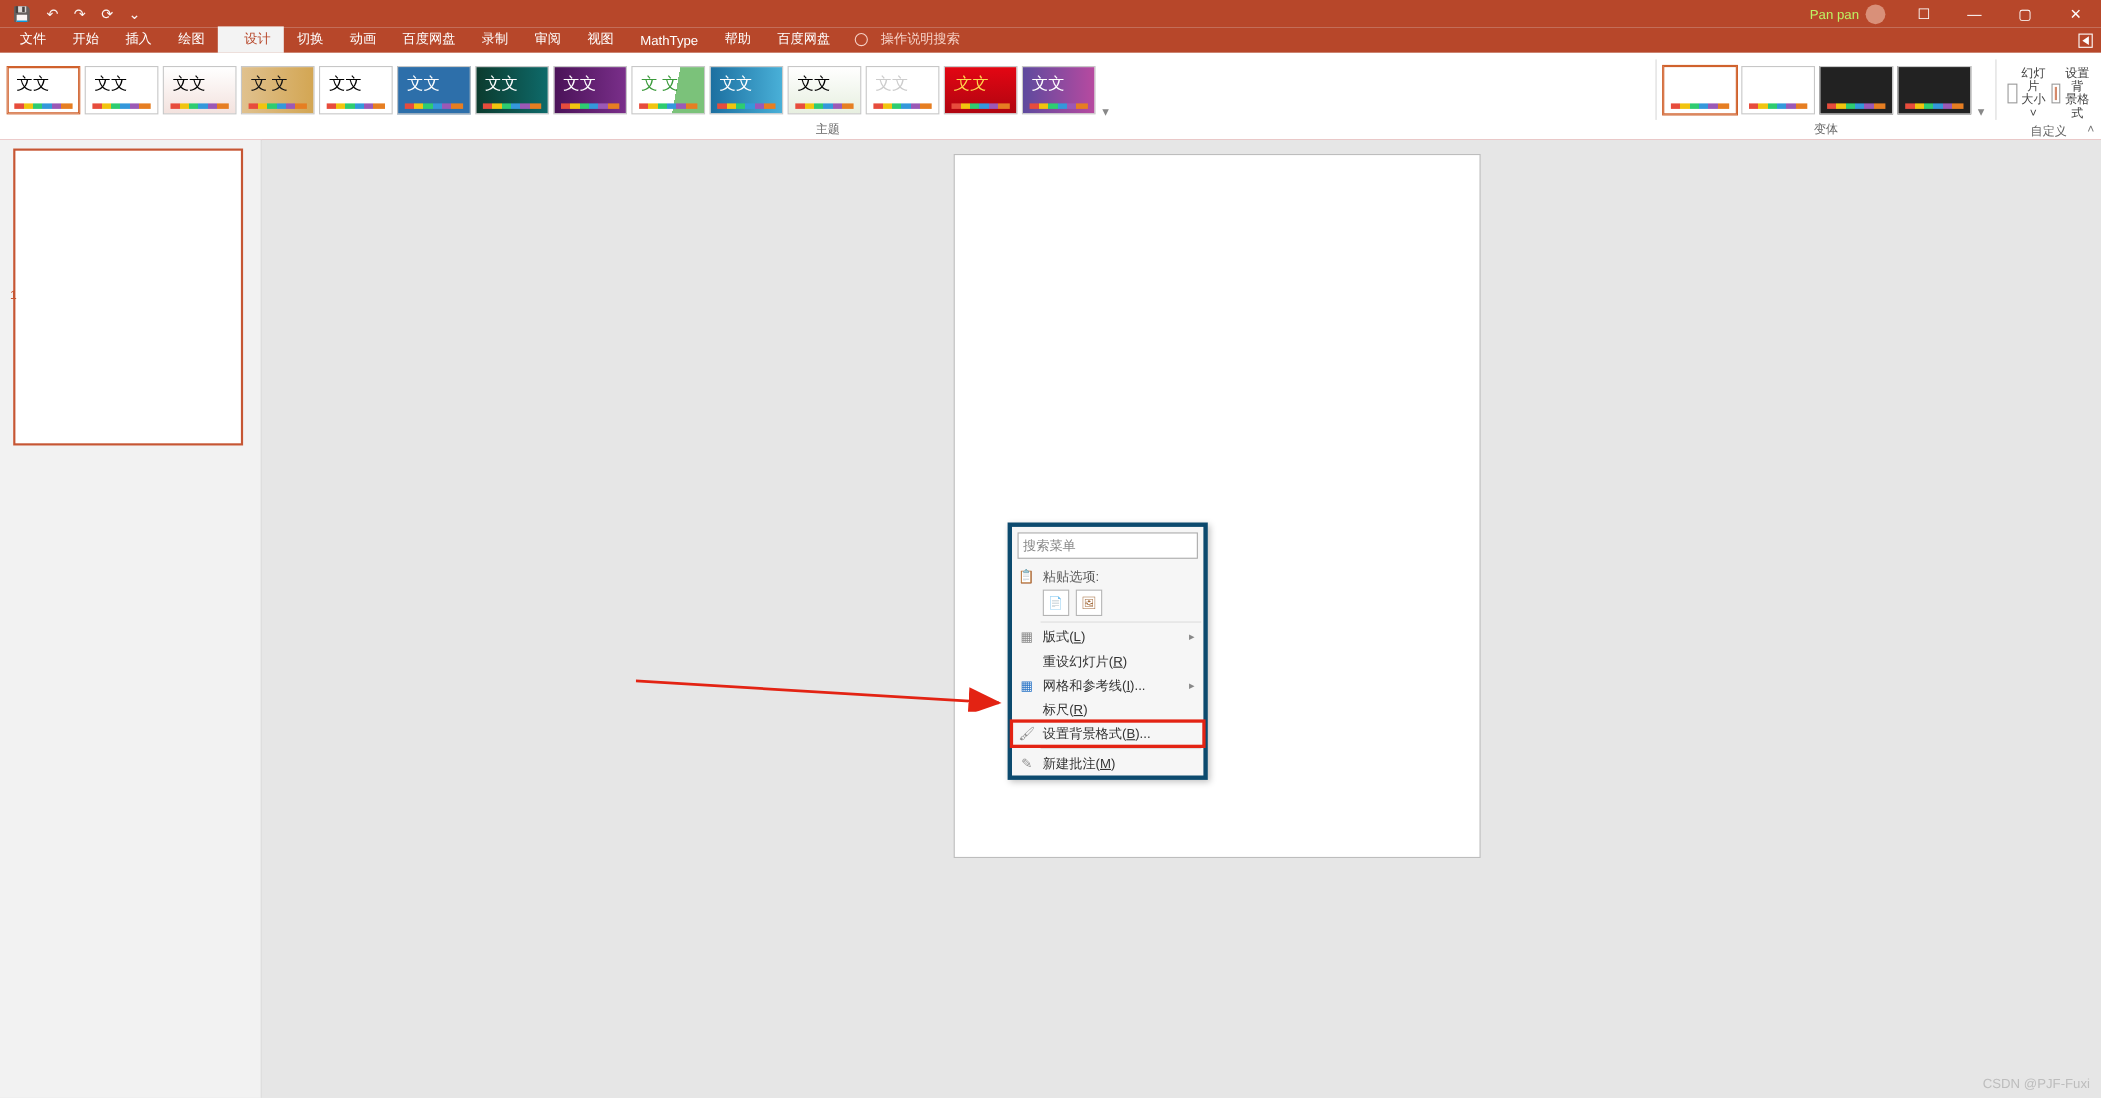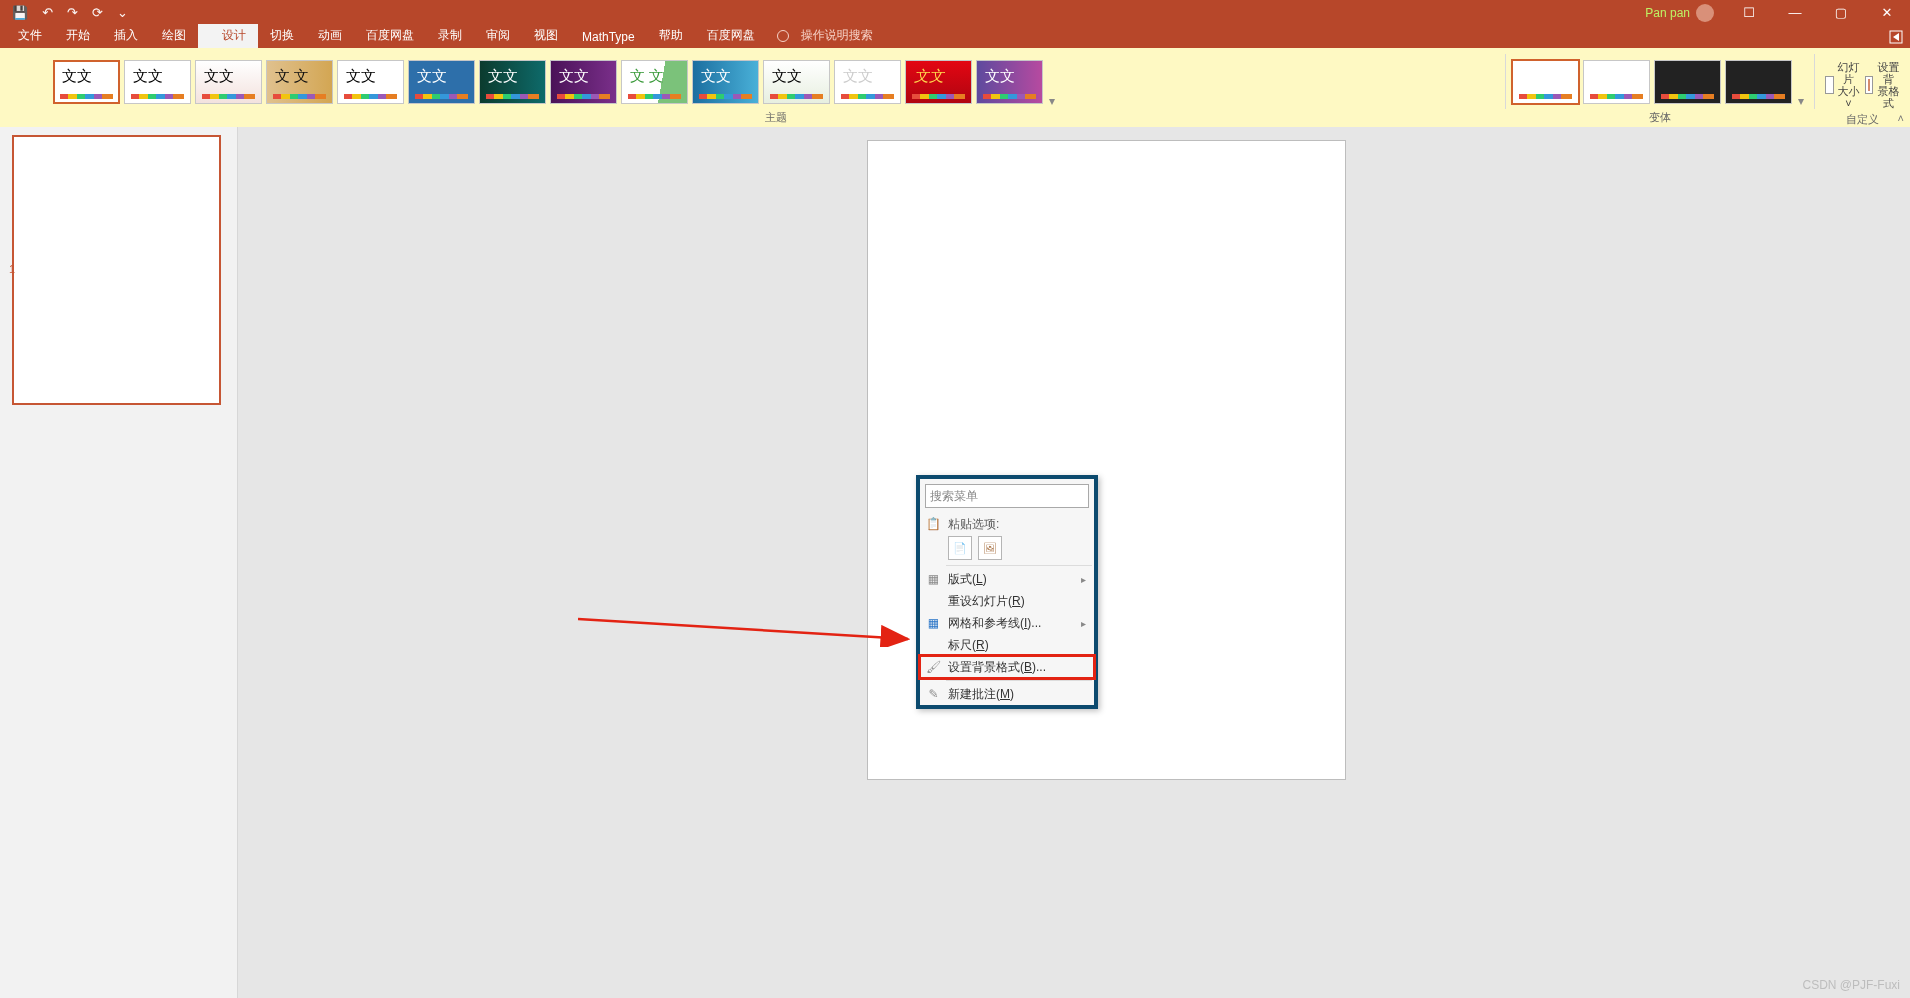--- a/index.html
+++ b/index.html
@@ -25,21 +25,21 @@
   .avatar { width:18px; height:18px; border-radius:50%; background:#d99079;}
   .winbtn { width:46px; display:flex; align-items:center; justify-content:center; font-size:13px;}
   
   .tabrow { height:23px; background:#b7472a; display:flex; align-items:flex-end; color:#fff; padding-left:6px; position:relative;}
   .tab { padding:3px 12px 4px 12px; font-size:12px; }
   .tab.active { background:#f3f3f3; color:#b7472a;padding-left:24px;}
   .tellme { display:flex; align-items:center; gap:12px; margin-left:10px; color:#f6d1c6; font-size:12px; padding-bottom:4px;}
   .tellme .bulb { width:10px; height:10px; border:1px solid #f6d1c6; border-radius:50%;}
   .share { position:absolute; right:6px; bottom:3px; width:16px; height:16px; display:flex; align-items:center; justify-content:center;}
   
-  .ribbon { height:79px; background:#fef9c3; border-bottom:1px solid #b91c1c; display:flex; position:relative;padding-left:47px;}
+  .ribbon { height:79px; background:#ffffff; border-bottom:1px solid #b91c1c; display:flex; position:relative;}
   .ribbon-group { display:flex; flex-direction:column; height:100%; }
   .ribbon-group .items { flex:1; display:flex; align-items:center; padding:6px 6px 0 6px; gap:4px;}
   .ribbon-group .grouplabel { text-align:center; font-size:11px; color:#666; padding-bottom:2px;}
   .sep { width:1px; background:#d9d9d9; margin:6px 0 18px 0;}
   .theme-item { width:65px; height:42px; border:1px solid #c7c7c7; background:#fff; position:relative; overflow:hidden;}
   .theme-item.sel { border:1px solid #d0622d; box-shadow:0 0 0 1px #d0622d inset;}
   .theme-item .tt { position:absolute; left:8px; top:6px; font-family:"SimSun",serif; font-size:15px;}
   .theme-item .bar { position:absolute; left:6px; right:6px; bottom:4px; height:5px; background:linear-gradient(90deg,#e74c3c 0 16%,#f1c40f 16% 32%,#2ecc71 32% 48%,#3498db 48% 64%,#9b59b6 64% 80%,#e67e22 80% 100%);}
   .variant-item { width:65px; height:42px; border:1px solid #c7c7c7; background:#fff; position:relative;}
   .variant-item.dark { background:#222;}

